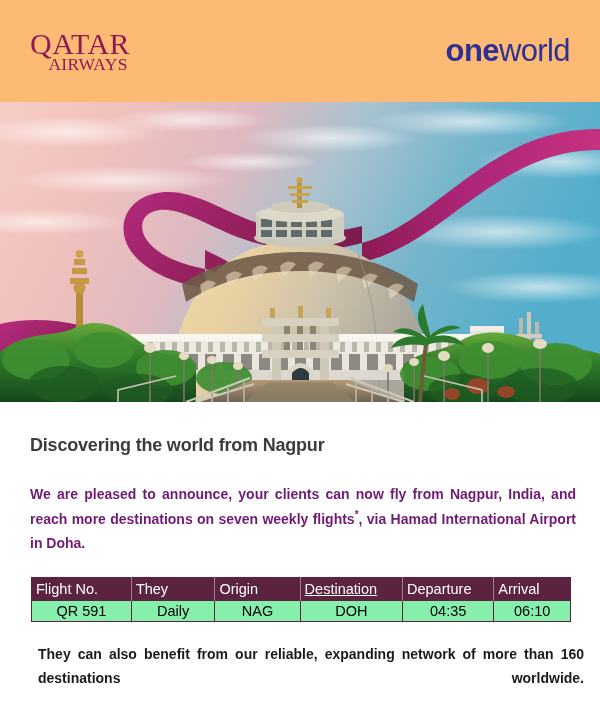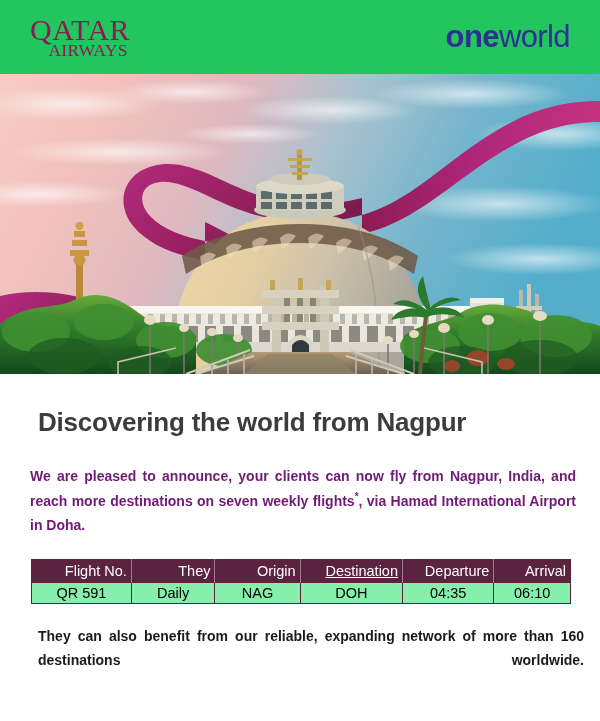--- a/index.html
+++ b/index.html
@@ -10,22 +10,22 @@
     width: 600px;
     height: 721px;
     background: #ffffff;
     font-family: "Liberation Sans", sans-serif;
     overflow: hidden;
   }
 
   
   .header {
     position: relative;
-    height: 74px;
-    background: #22c55e;
+    height: 102px;
+    background: #fdba74;
     display: flex;
     align-items: center;
     justify-content: space-between;
     padding: 0 30px;
     box-sizing: border-box;
   }
   .qa-logo {
     display: flex;
     flex-direction: column;
     align-items: center;
@@ -66,24 +66,24 @@
     overflow: hidden;
   }
   .hero svg { display: block; }
 
   
   .content {
     padding: 0 30px;
     box-sizing: border-box;
   }
   .page-title {
-    font-size: 26px;
+    font-size: 18px;
     font-weight: bold;
     color: #3c3c3c;
-    margin: 33px 0 0 8px;
+    margin: 33px 0 0 0;
     letter-spacing: -0.2px;
   }
   .intro-para {
     font-size: 14px;
     font-weight: bold;
     color: #701a75;
     text-align: justify;
     line-height: 1.72;
     margin: 26px 0 0 0;
     width: 546px;
@@ -96,21 +96,21 @@
     width: 540px;
     margin: 22px 0 0 1px;
     border: 1px solid #5c2340;
     font-size: 14.5px;
   }
   .flight-table th {
     background: #5c2340;
     color: #ffffff;
     font-weight: normal;
     padding: 3px 4px;
-    text-align: right;
+    text-align: left;
     border-right: 1px solid #a07a90;
     white-space: nowrap;
   }
   .flight-table th:last-child { border-right: none; }
   .flight-table td {
     background: #86efac;
     color: #000000;
     padding: 2px 4px;
     text-align: center;
     border: 1px solid #5c2340;

